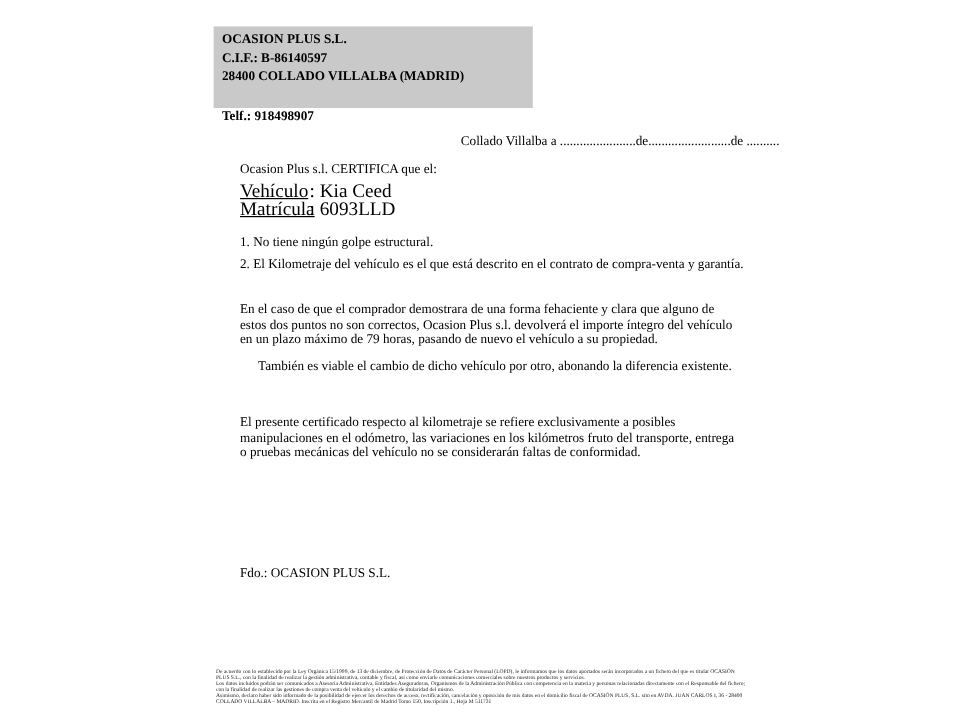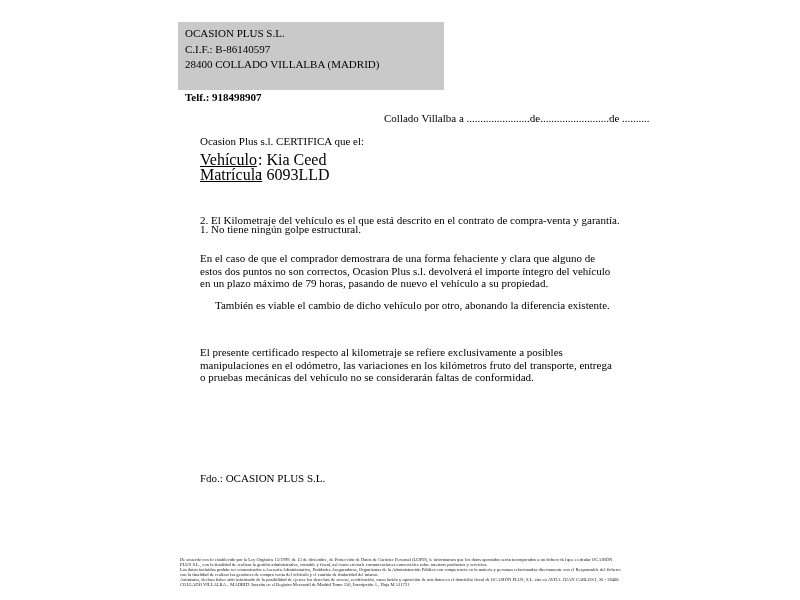--- a/index.html
+++ b/index.html
@@ -23,21 +23,21 @@
     top: 22px;
     width: 266px;
     height: 68px;
     background: #c9c9c9;
     padding: 4px 0 0 7px;
     box-sizing: border-box;
   }
   .header-line {
     font-size: 11px;
     line-height: 15.5px;
-    font-weight: normal;
+    font-weight: bold;
     white-space: nowrap;
   }
   .phone-line {
     left: 185px;
     top: 91px;
     font-size: 11px;
     font-weight: bold;
     white-space: nowrap;
   }
   .date-line {
@@ -109,21 +109,21 @@
   <div class="abs date-line">Collado Villalba a .......................de.........................de ..........</div>
 
   <div class="abs field-row" style="top:151px;">
     <span class="field-label">Vehículo</span><span>: Kia Ceed</span>
   </div>
 
   <div class="abs field-row" style="top:166px;">
     <span class="field-label">Matrícula</span><span>: 6093LLD</span>
   </div>
 
-  <div class="abs statement" style="top:196px;margin-top:27px;">1. No tiene ningún golpe estructural.</div>
+  <div class="abs statement" style="top:196px;">1. No tiene ningún golpe estructural.</div>
   <div class="abs statement" style="top:214px;">2. El Kilometraje del vehículo es el que está descrito en el contrato de compra-venta y garantía.</div>
 
   <div class="abs para" style="top:252px;">En el caso de que el comprador demostrara de una forma fehaciente y clara que alguno de estos dos puntos no son correctos, Ocasion Plus s.l. devolverá el importe íntegro del vehículo en un plazo máximo de 79 horas, pasando de nuevo el vehículo a su propiedad.</div>
   <div class="abs para" style="top:299px;margin-left:15px;">También es viable el cambio de dicho vehículo por otro, abonando la diferencia existente.</div>
   <div class="abs para" style="top:346px;">El presente certificado respecto al kilometraje se refiere exclusivamente a posibles manipulaciones en el odómetro, las variaciones en los kilómetros fruto del transporte, entrega o pruebas mecánicas del vehículo no se considerarán faltas de conformidad.</div>
 
   <div class="abs signature-line">Fdo.: OCASION PLUS S.L.</div>
 
   <div class="abs legal-block">
     <div class="legal-para">De acuerdo con lo establecido por la Ley Orgánica 15/1999, de 13 de diciembre, de Protección de Datos de Carácter Personal (LOPD), le informamos que los datos aportados serán incorporados a un fichero del que es titular OCASIÓN PLUS S.L., con la finalidad de realizar la gestión administrativa, contable y fiscal, así como enviarle comunicaciones comerciales sobre nuestros productos y servicios.</div>

